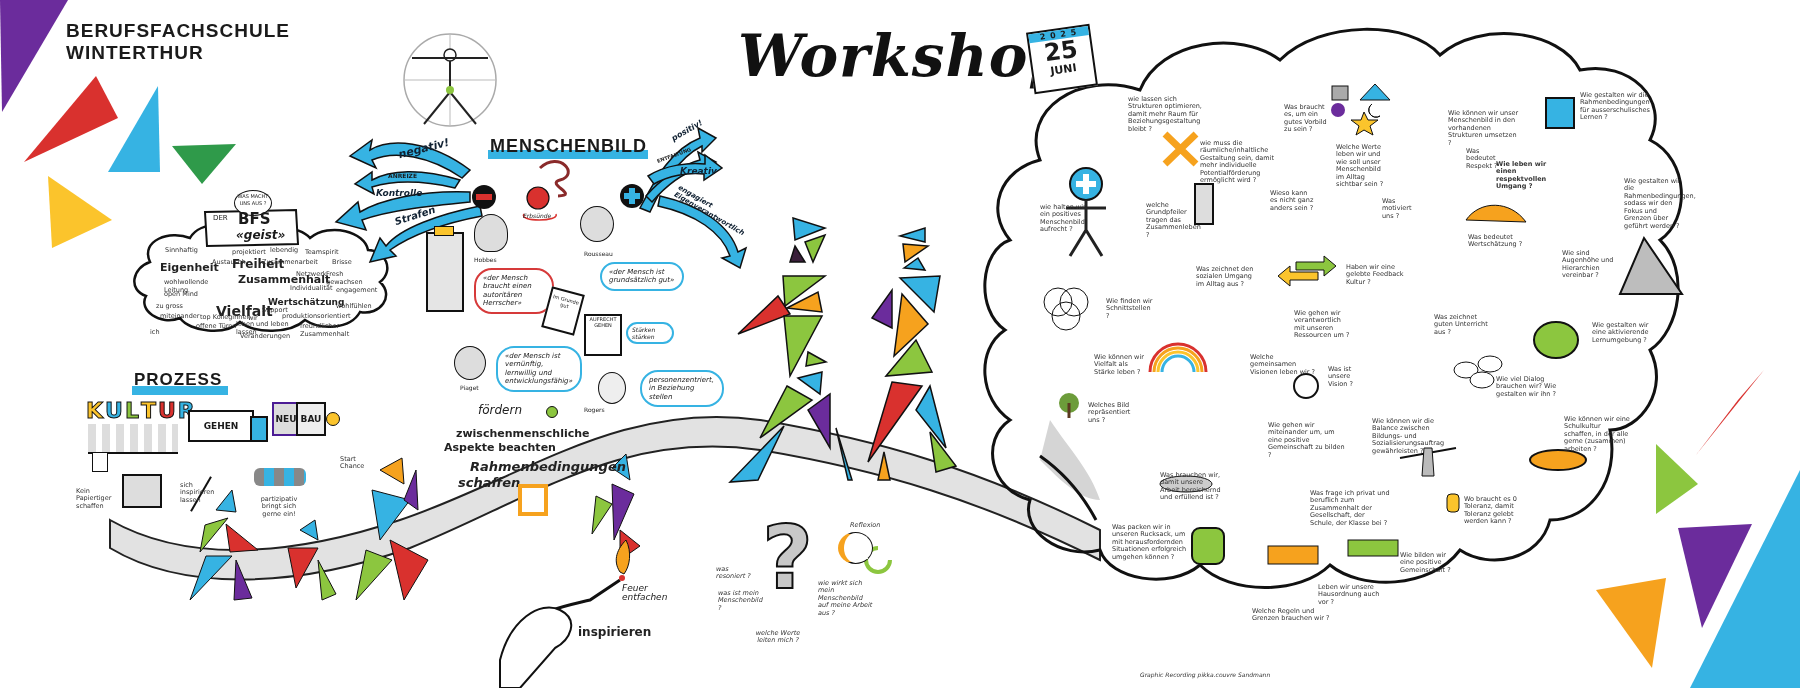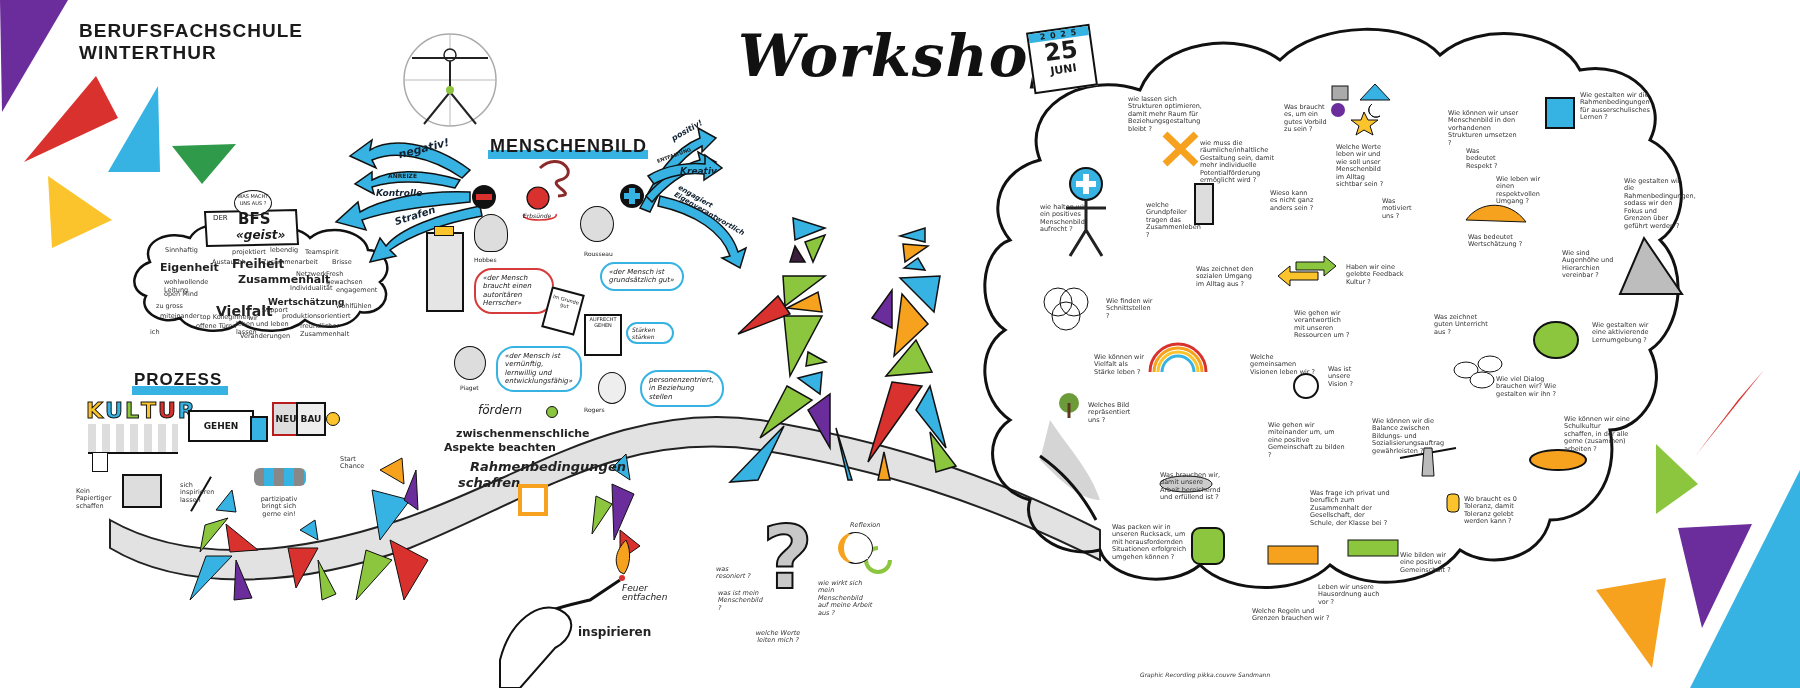--- a/index.html
+++ b/index.html
@@ -169,21 +169,21 @@
   <ellipse cx="1558" cy="460" rx="28" ry="10" fill="#f6a21e" stroke="#111" stroke-width="2"></ellipse>
   <rect x="1447" y="494" width="12" height="18" rx="4" fill="#fbc42c" stroke="#111"></rect>
   <rect x="1192" y="528" width="32" height="36" rx="8" fill="#8cc63f" stroke="#111" stroke-width="2"></rect>
   <ellipse cx="1186" cy="484" rx="26" ry="8" fill="#ccc" stroke="#111"></ellipse>
   <rect x="1268" y="546" width="50" height="18" fill="#f6a21e" stroke="#111"></rect>
   <rect x="1348" y="540" width="50" height="16" fill="#8cc63f" stroke="#111"></rect>
 
   <path d="M1040,456 C1060,470 1080,490 1096,520" fill="none" stroke="#111" stroke-width="3"></path>
 </svg>
 
-<div class="abs title-school" style="left:79px;top:20px;">
+<div class="abs title-school" style="left:66px;top:20px;">
   <div>BERUFSFACHSCHULE</div>
   <div>WINTERTHUR</div>
 </div>
 
 <div class="abs workshop" style="left:738px;top:22px;">Workshop</div>
 
 <div class="calendar" style="left:1030px;top:28px;width:60px;height:58px;">
   <div style="background:#36b3e3;font-size:8px;text-align:center;font-weight:bold;letter-spacing:1px;">2 0 2 5</div>
   <div style="font-size:24px;font-weight:bold;text-align:center;line-height:24px;">25</div>
   <div style="font-size:11px;font-weight:bold;text-align:center;">JUNI</div>
@@ -281,21 +281,21 @@
   <span style="color:#8cc63f;font-weight:bold;font-size:22px;-webkit-text-stroke:1px #111;">L</span>
   <span style="color:#fbc42c;font-weight:bold;font-size:22px;-webkit-text-stroke:1px #111;">T</span>
   <span style="color:#d9312e;font-weight:bold;font-size:22px;-webkit-text-stroke:1px #111;">U</span>
   <span style="color:#36b3e3;font-weight:bold;font-size:22px;-webkit-text-stroke:1px #111;">R</span>
 </div>
 <div class="abs" style="left:88px;top:424px;width:90px;height:28px;background:repeating-linear-gradient(90deg,#ddd 0 8px,#fff 8px 14px);border-bottom:2px solid #111;"></div>
 
 <div class="abs" style="left:188px;top:410px;width:62px;height:28px;background:#fff;border:2px solid #111;font-size:9px;font-weight:bold;text-align:center;line-height:28px;">GEHEN</div>
 <div class="abs" style="left:250px;top:416px;width:14px;height:22px;background:#36b3e3;border:2px solid #111;"></div>
 
-<div class="abs" style="left:272px;top:402px;width:24px;height:30px;background:#ddd;border:2px solid #b91c1c;font-size:9px;font-weight:bold;text-align:center;line-height:30px;">NEU</div>
+<div class="abs" style="left:272px;top:402px;width:24px;height:30px;background:#ddd;border:2px solid #4c1d95;font-size:9px;font-weight:bold;text-align:center;line-height:30px;">NEU</div>
 <div class="abs" style="left:296px;top:402px;width:26px;height:30px;background:#eee;border:2px solid #111;font-size:9px;font-weight:bold;text-align:center;line-height:30px;">BAU</div>
 <div class="abs" style="left:326px;top:412px;width:12px;height:12px;border-radius:50%;background:#fbc42c;border:1px solid #111;"></div>
 <div class="abs tiny" style="left:340px;top:408px;width:26px;margin-top:48px;">Start Chance</div>
 
 <div class="abs" style="left:92px;top:452px;width:14px;height:18px;background:#fff;border:1px solid #111;"></div>
 <div class="abs" style="left:122px;top:474px;width:36px;height:30px;background:#ddd;border:2px solid #111;"></div>
 <div class="abs tiny" style="left:76px;top:488px;width:44px;">Kein Papiertiger schaffen</div>
 <div class="abs" style="left:200px;top:474px;width:2px;height:40px;background:#111;transform:rotate(30deg);"></div>
 <div class="abs tiny" style="left:180px;top:482px;width:34px;">sich inspirieren lassen</div>
 <div class="abs" style="left:254px;top:468px;width:52px;height:18px;background:repeating-linear-gradient(90deg,#888 0 10px,#36b3e3 10px 20px);border-radius:6px;"></div>
@@ -313,21 +313,21 @@
 <div class="abs tiny" style="left:1040px;top:204px;width:48px;">wie halten wir ein positives Menschenbild aufrecht ?</div>
 <div class="abs tiny" style="left:1128px;top:96px;width:80px;">wie lassen sich Strukturen optimieren, damit mehr Raum für Beziehungsgestaltung bleibt ?</div>
 <div class="abs tiny" style="left:1200px;top:140px;width:84px;">wie muss die räumliche/inhaltliche Gestaltung sein, damit mehr individuelle Potentialförderung ermöglicht wird ?</div>
 <div class="abs tiny" style="left:1146px;top:202px;width:44px;">welche Grundpfeiler tragen das Zusammenleben ?</div>
 <div class="abs tiny" style="left:1284px;top:104px;width:48px;">Was braucht es, um ein gutes Vorbild zu sein ?</div>
 <div class="abs tiny" style="left:1336px;top:144px;width:52px;">Welche Werte leben wir und wie soll unser Menschenbild im Alltag sichtbar sein ?</div>
 <div class="abs tiny" style="left:1270px;top:190px;width:44px;">Wieso kann es nicht ganz anders sein ?</div>
 <div class="abs tiny" style="left:1382px;top:198px;width:30px;">Was motiviert uns ?</div>
 <div class="abs tiny" style="left:1448px;top:110px;width:72px;">Wie können wir unser Menschenbild in den vorhandenen Strukturen umsetzen ?</div>
 <div class="abs tiny" style="left:1466px;top:148px;width:40px;">Was bedeutet Respekt ?</div>
-<div class="abs tiny" style="left:1496px;top:176px;width:60px;">Wie leben wir einen respektvollen Umgang ?</div>
+<div class="abs tiny" style="left:1496px;top:161px;width:60px;font-weight:bold;">Wie leben wir einen respektvollen Umgang ?</div>
 <div class="abs tiny" style="left:1580px;top:92px;width:70px;">Wie gestalten wir die Rahmenbedingungen für ausserschulisches Lernen ?</div>
 <div class="abs tiny" style="left:1624px;top:178px;width:60px;">Wie gestalten wir die Rahmenbedingungen, sodass wir den Fokus und Grenzen über geführt werden ?</div>
 <div class="abs tiny" style="left:1468px;top:234px;width:62px;">Was bedeutet Wertschätzung ?</div>
 <div class="abs tiny" style="left:1562px;top:250px;width:56px;">Wie sind Augenhöhe und Hierarchien vereinbar ?</div>
 <div class="abs tiny" style="left:1196px;top:266px;width:64px;">Was zeichnet den sozialen Umgang im Alltag aus ?</div>
 <div class="abs tiny" style="left:1346px;top:264px;width:60px;">Haben wir eine gelebte Feedback Kultur ?</div>
 <div class="abs tiny" style="left:1106px;top:298px;width:50px;">Wie finden wir Schnittstellen ?</div>
 <div class="abs tiny" style="left:1294px;top:310px;width:58px;">Wie gehen wir verantwortlich mit unseren Ressourcen um ?</div>
 <div class="abs tiny" style="left:1434px;top:314px;width:54px;">Was zeichnet guten Unterricht aus ?</div>
 <div class="abs tiny" style="left:1592px;top:322px;width:62px;">Wie gestalten wir eine aktivierende Lernumgebung ?</div>

